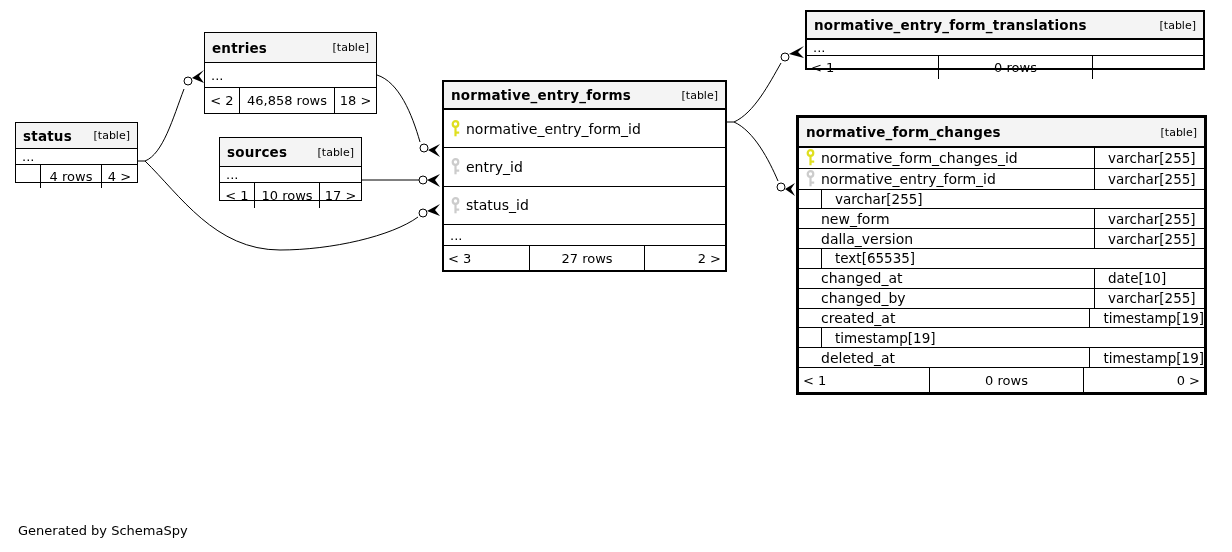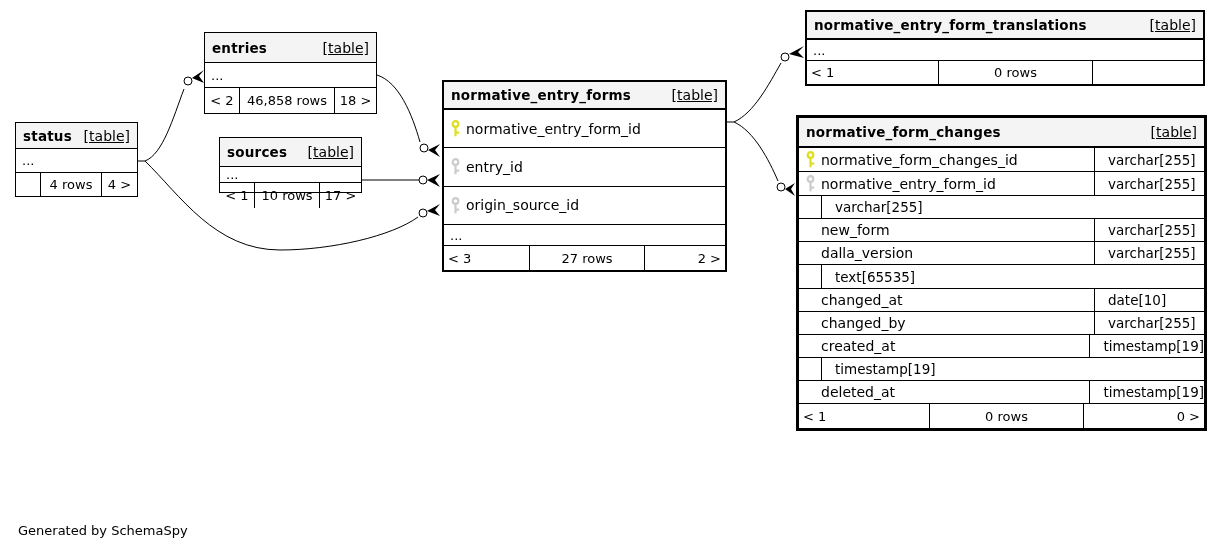--- a/index.html
+++ b/index.html
@@ -15,21 +15,21 @@
   }
   .table-box.b2 { border-width:2px; }
   .table-box.b3 { border-width:3px; }
   .hdr {
     background:#f4f4f4; display:flex; justify-content:space-between;
     align-items:center; padding:0 7px; border-bottom:1px solid #000;
     font-size:13.5px; flex:0 0 auto;
   }
   .table-box.b2 .hdr, .table-box.b3 .hdr { border-bottom-width:2px; }
   .hdr .tname { font-weight:bold; letter-spacing:0.2px; }
-  .hdr .ttag { font-size:14px; margin-left:10px;text-decoration:underline; }
+  .hdr .ttag { font-size:11px; margin-left:10px; }
   .ellipsis-row {
     display:flex; align-items:center; padding:0 6px; font-size:13px;
     border-bottom:1px solid #000; flex:1 1 auto;
   }
   .cols { display:flex; flex-direction:column; flex:1 1 auto; }
   .col-row {
     display:flex; align-items:stretch; border-bottom:1px solid #000;
     font-size:14px; flex:1 1 auto;
   }
   .keycell { flex:0 0 22px; display:flex; align-items:center; justify-content:center; }
@@ -93,21 +93,21 @@
       </g>
 
       <g>
         <path d="M734,122 C754,131 769,160 778,181"></path>
         <circle cx="781" cy="187" r="4" fill="#fff"></circle>
         <polygon points="785,189 795,183 791,189 795,196" fill="#000" stroke="none"></polygon>
       </g>
     </g>
   </svg>
 
-  <div id="t-status" class="table-box" style="left:15px;top:122px;width:123px;height:75px;">
+  <div id="t-status" class="table-box" style="left:15px;top:122px;width:123px;height:61px;">
     <div class="hdr" style="flex:0 0 25px">
       <span class="tname">status</span>
       <span class="ttag">[table]</span>
     </div>
     <div class="ellipsis-row">...</div>
     <div class="footer-row" style="flex:0 0 23px">
       <span class="fc fc1"></span>
       <span class="fc fc2">4 rows</span>
       <span class="fc grow">4 &gt;</span>
     </div>
@@ -119,21 +119,21 @@
       <span class="ttag">[table]</span>
     </div>
     <div class="ellipsis-row">...</div>
     <div class="footer-row" style="flex:0 0 25px">
       <span class="fc fc1">&lt; 2</span>
       <span class="fc fc2">46,858 rows</span>
       <span class="fc grow">18 &gt;</span>
     </div>
   </div>
 
-  <div id="t-sources" class="table-box" style="left:219px;top:137px;width:143px;height:56px;">
+  <div id="t-sources" class="table-box" style="left:219px;top:137px;width:143px;height:64px;">
     <div class="hdr" style="flex:0 0 28px">
       <span class="tname">sources</span>
       <span class="ttag">[table]</span>
     </div>
     <div class="ellipsis-row">...</div>
     <div class="footer-row" style="flex:0 0 25px">
       <span class="fc fc1">&lt; 1</span>
       <span class="fc fc2">10 rows</span>
       <span class="fc grow">17 &gt;</span>
     </div>
@@ -166,45 +166,45 @@
           <span class="colname">entry_id</span>
         </div>
         <div class="col-row">
           <span class="keycell">
             <svg width="9" height="17" viewBox="0 0 9 17" aria-hidden="true">
               <circle cx="4.5" cy="4" r="2.8" fill="none" stroke="#cccccc" stroke-width="2.2"></circle>
               <line x1="4.5" y1="6.8" x2="4.5" y2="16.3" stroke="#cccccc" stroke-width="2.2"></line>
               <line x1="4.5" y1="12.6" x2="8.2" y2="12.6" stroke="#cccccc" stroke-width="2.2"></line>
             </svg>
           </span>
-          <span class="colname">origin_source_id</span>
+          <span class="colname">status_id</span>
         </div>
       </div>
     <div class="ellipsis-row" style="flex:0 0 20px">...</div>
     <div class="footer-row" style="flex:0 0 24px">
       <span class="fc fc1 left-al">&lt; 3</span>
       <span class="fc fc2">27 rows</span>
       <span class="fc grow right-al">2 &gt;</span>
     </div>
   </div>
 
-  <div id="t-neft" class="table-box b2" style="left:805px;top:10px;width:400px;height:76px;">
+  <div id="t-neft" class="table-box b2" style="left:805px;top:10px;width:400px;height:60px;">
     <div class="hdr" style="flex:0 0 26px">
       <span class="tname">normative_entry_form_translations</span>
       <span class="ttag">[table]</span>
     </div>
     <div class="ellipsis-row">...</div>
     <div class="footer-row" style="flex:0 0 23px">
       <span class="fc fc1 left-al">&lt; 1</span>
       <span class="fc fc2">0 rows</span>
       <span class="fc grow"></span>
     </div>
   </div>
 
-  <div id="t-nfc" class="table-box b3" style="left:796px;top:115px;width:411px;height:316px;">
+  <div id="t-nfc" class="table-box b3" style="left:796px;top:115px;width:411px;height:280px;">
     <div class="hdr" style="flex:0 0 28px">
       <span class="tname">normative_form_changes</span>
       <span class="ttag">[table]</span>
     </div>
     <div class="cols">
         <div class="col-row">
           <span class="keycell">
             <svg width="9" height="17" viewBox="0 0 9 17" aria-hidden="true">
               <circle cx="4.5" cy="4" r="2.8" fill="none" stroke="#dfdf1f" stroke-width="2.2"></circle>
               <line x1="4.5" y1="6.8" x2="4.5" y2="16.3" stroke="#dfdf1f" stroke-width="2.2"></line>

